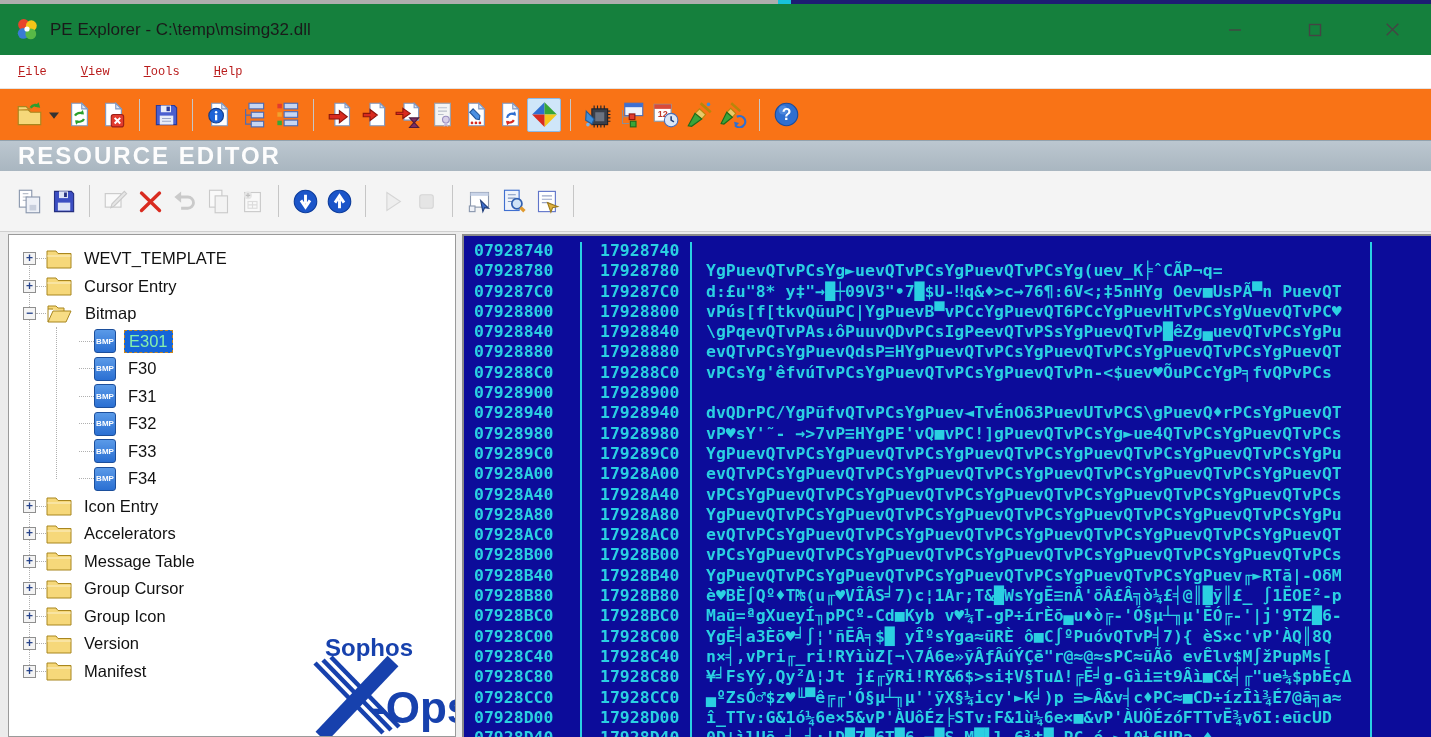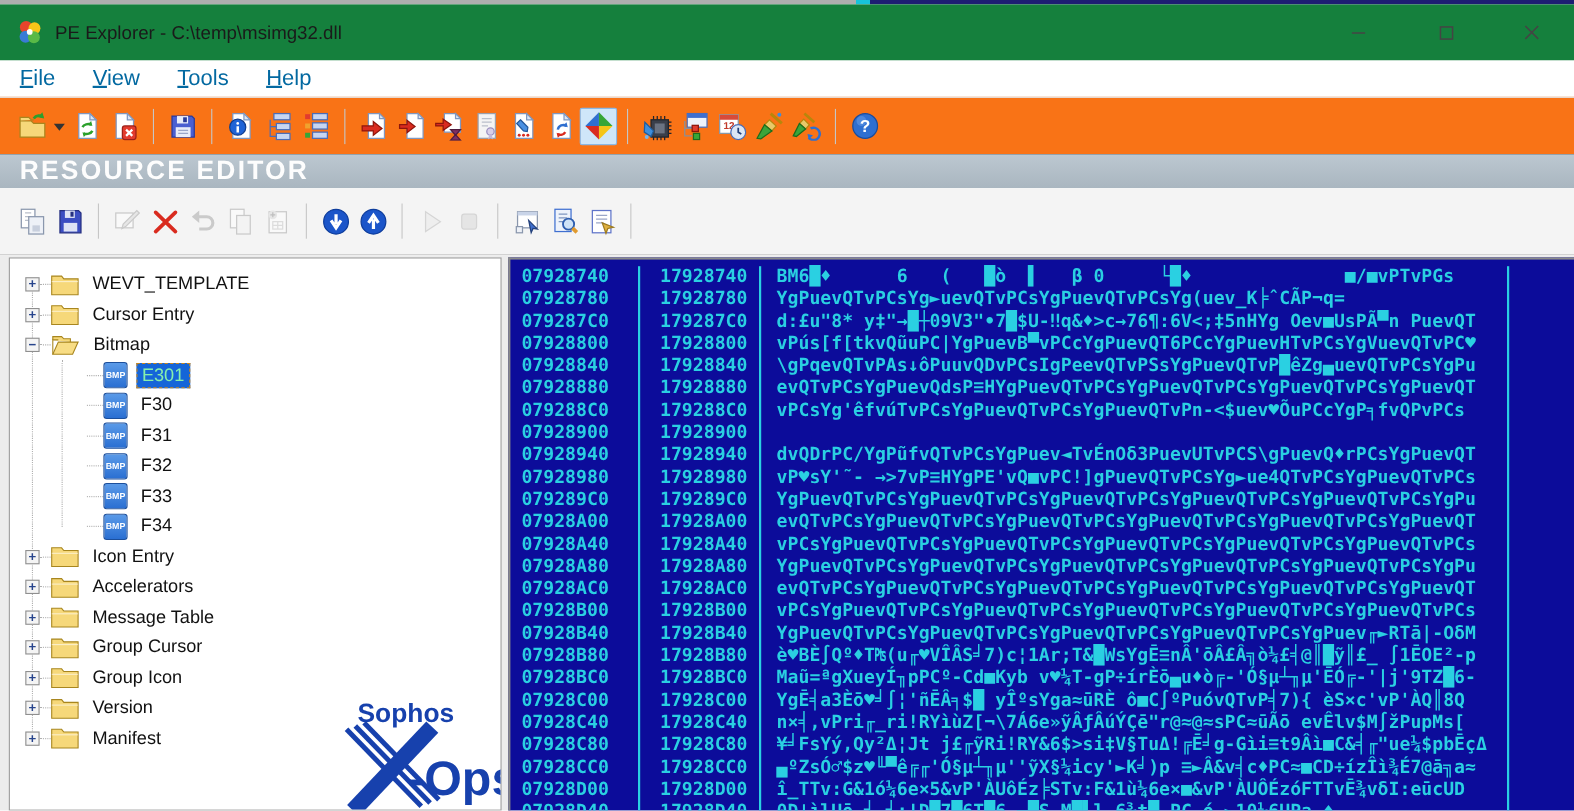--- a/index.html
+++ b/index.html
@@ -10,21 +10,21 @@
     background:linear-gradient(to right,#aeaeae 0 778px,#17c3da 778px 791px,#1d1d73 791px 100%);}
   
   #titlebar{position:absolute;left:0;top:4px;width:1431px;height:51px;background:#15803d;padding-left:40px;}
   #appicon{position:absolute;left:14px;top:12px;width:26px;height:26px;}
   #apptitle{position:absolute;left:50px;top:16px;font-size:17px;color:#1a1a1a;}
   .winbtn{position:absolute;top:0;width:60px;height:51px;display:flex;align-items:center;justify-content:center;}
   #btn-min{left:1205px}#btn-max{left:1285px}#btn-close{left:1362px}
   
   #menubar{position:absolute;left:0;top:55px;width:1431px;height:33px;background:#fff;
            display:flex;align-items:center;padding-left:18px;box-sizing:border-box;}
-  .menu-item{font-size:20px;color:#0369a1;margin-right:34px;cursor:default;}
+  .menu-item{font-size:12px;color:#b91c1c;margin-right:34px;cursor:default;font-family:Liberation Mono, monospace;}
   .menu-item u{text-decoration:underline;}
   
   .toolbar{position:absolute;left:0;width:1431px;background:#f97316;display:flex;align-items:center;
            box-sizing:border-box;padding-left:12px;}
   #toolbar-main{top:88px;height:52px;border-top:1px solid #e4e4e4;}
   #toolbar-res{top:171px;height:61px;background:#f4f4f4;border-bottom:1px solid #cfcfcf;}
   .tb-btn{width:34px;height:34px;display:flex;align-items:center;justify-content:center;flex:0 0 auto;}
   .tb-btn svg{width:27px;height:27px;}
   .tb-btn.small{width:16px}.tb-btn.small svg{width:10px;height:8px;}
   .tb-btn.active{background:#cfe6f9;border:1px solid #8ab8e6;border-radius:2px;box-sizing:border-box;}
@@ -580,21 +580,21 @@
             <path d="M28 27L96 97"></path>
             <path d="M36 24L104 94"></path>
         </g>
         <path d="M26 104L98 28" stroke="#1741ad" stroke-width="15"></path>
         <text x="76" y="90" font-size="44" font-weight="bold" fill="#1741ad">-Ops</text>
       </svg>
     </div>
 
     <div id="hex-panel">
       <div id="hex-rows">
-          <div class="hex-row"><span class="ha1">07928740</span><span class="ha2">17928740</span><span class="hd">BM6█♦      6   (   █ò  ▌   β 0     └█♦              ■/■vPTvPGs</span></div>
+          <div class="hex-row"><span class="ha1">07928740</span><span class="ha2">17928740</span></div>
           <div class="hex-row"><span class="ha1">07928780</span><span class="ha2">17928780</span><span class="hd">YgPuevQTvPCsYg►uevQTvPCsYgPuevQTvPCsYg(uev_K╞ˆCÃP¬q=</span></div>
           <div class="hex-row"><span class="ha1">079287C0</span><span class="ha2">179287C0</span><span class="hd">d:£u"8* y‡"→█┼09V3"•7█$U-‼q&amp;♦&gt;c→76¶:6V&lt;;‡5nHYg Oev■UsPÃ▀n PuevQT</span></div>
           <div class="hex-row"><span class="ha1">07928800</span><span class="ha2">17928800</span><span class="hd">vPús[f[tkvQũuPC|YgPuevB▀vPCcYgPuevQT6PCcYgPuevHTvPCsYgVuevQTvPC♥</span></div>
           <div class="hex-row"><span class="ha1">07928840</span><span class="ha2">17928840</span><span class="hd">\gPqevQTvPAs↓ôPuuvQDvPCsIgPeevQTvPSsYgPuevQTvP█êZg▄uevQTvPCsYgPu</span></div>
           <div class="hex-row"><span class="ha1">07928880</span><span class="ha2">17928880</span><span class="hd">evQTvPCsYgPuevQdsP≡HYgPuevQTvPCsYgPuevQTvPCsYgPuevQTvPCsYgPuevQT</span></div>
           <div class="hex-row"><span class="ha1">079288C0</span><span class="ha2">179288C0</span><span class="hd">vPCsYg'êfvúTvPCsYgPuevQTvPCsYgPuevQTvPn-&lt;$uev♥ÕuPCcYgP╕fvQPvPCs</span></div>
           <div class="hex-row"><span class="ha1">07928900</span><span class="ha2">17928900</span></div>
           <div class="hex-row"><span class="ha1">07928940</span><span class="ha2">17928940</span><span class="hd">dvQDrPC/YgPũfvQTvPCsYgPuev◄TvÉnOδ3PuevUTvPCS\gPuevQ♦rPCsYgPuevQT</span></div>
           <div class="hex-row"><span class="ha1">07928980</span><span class="ha2">17928980</span><span class="hd">vP♥sY'˜- →&gt;7vP≡HYgPE'vQ■vPC!]gPuevQTvPCsYg►ue4QTvPCsYgPuevQTvPCs</span></div>
           <div class="hex-row"><span class="ha1">079289C0</span><span class="ha2">179289C0</span><span class="hd">YgPuevQTvPCsYgPuevQTvPCsYgPuevQTvPCsYgPuevQTvPCsYgPuevQTvPCsYgPu</span></div>

